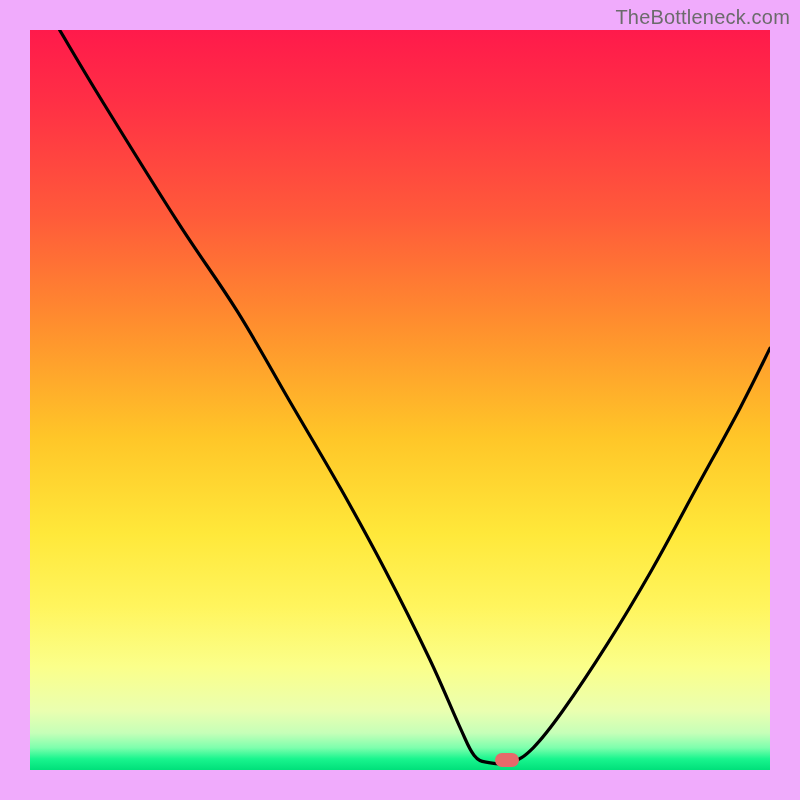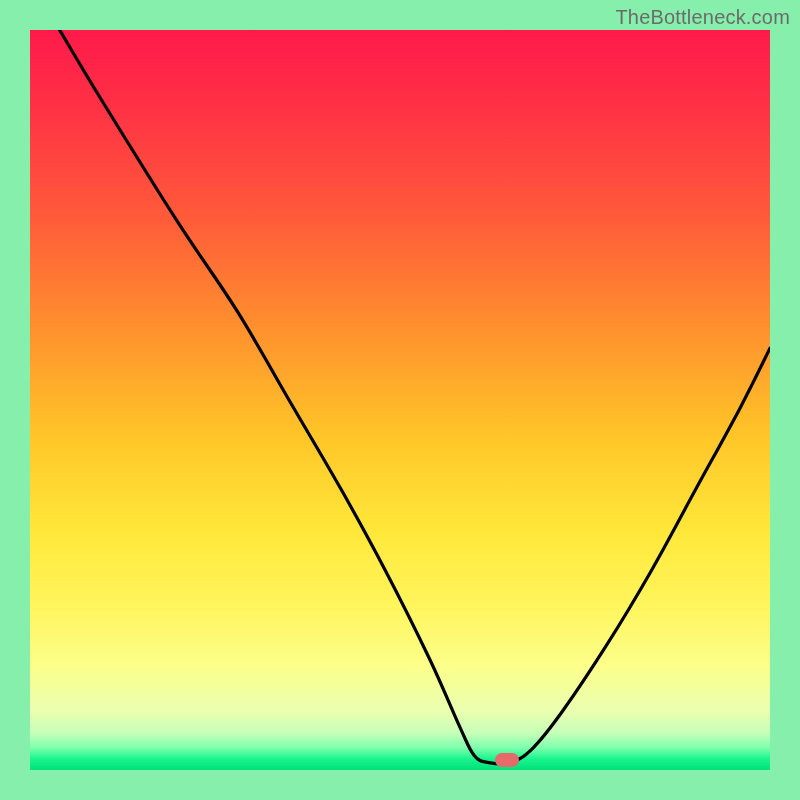--- a/index.html
+++ b/index.html
@@ -10,21 +10,21 @@
     background: #000;
     overflow: hidden;
     font-family: Arial, Helvetica, sans-serif;
   }
   .frame {
     position: absolute;
     left: 0;
     top: 0;
     width: 800px;
     height: 800px;
-    background: #86efac;
+    background: #f0abfc;
   }
   .plot-area {
     position: absolute;
     left: 30px;
     top: 30px;
     width: 740px;
     height: 740px;
     
     background: linear-gradient(
       to bottom,

